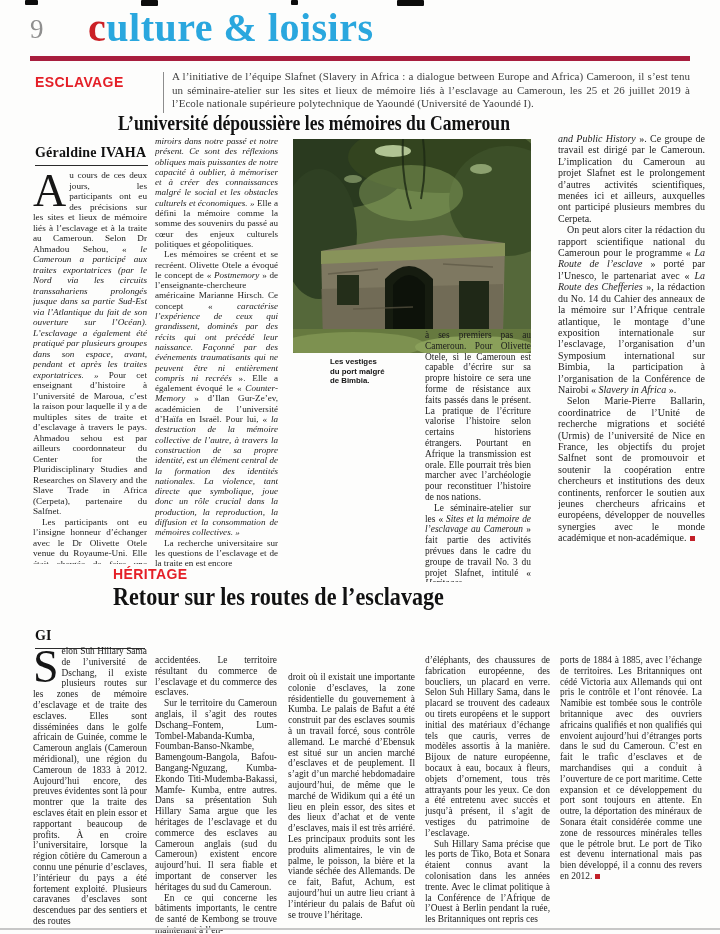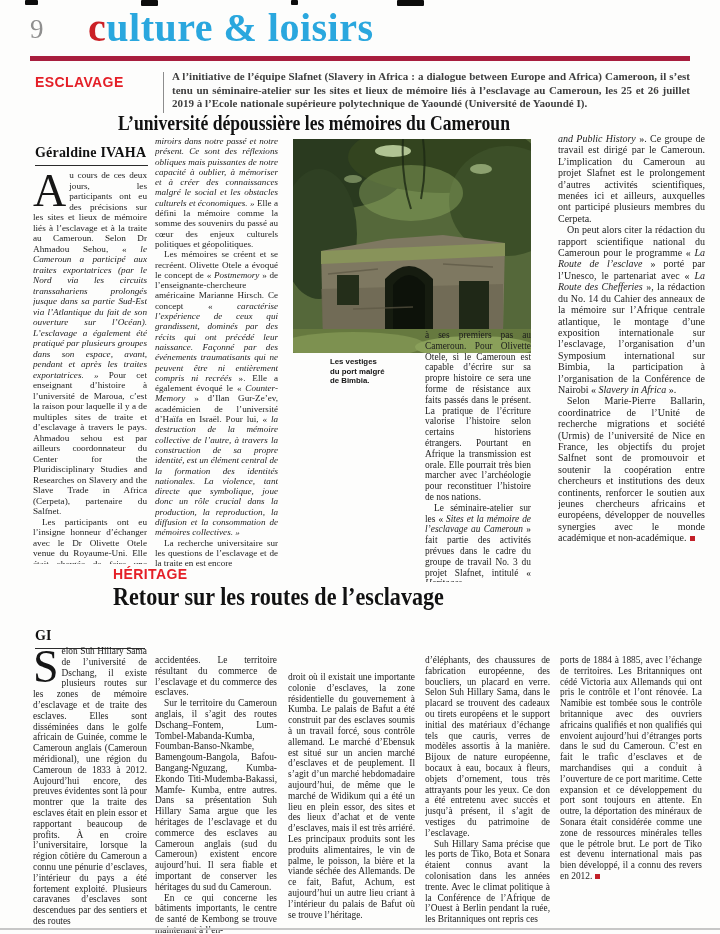--- a/index.html
+++ b/index.html
@@ -10,21 +10,21 @@
   
   .pagenum{left:30px;top:14px;font-size:27px;color:#8f8f8f;letter-spacing:1px;}
   .section-title{left:88px;top:4px;font-size:40px;font-weight:bold;letter-spacing:.5px;color:#2aa7de;}
   .section-title .cap{color:#cb2026;}
   .red-rule{left:30px;top:56px;width:660px;height:5px;background:#a81e3e;}
   
   .kicker{font-family:"Liberation Sans",sans-serif;font-weight:bold;font-size:14px;letter-spacing:.4px;color:#e41f27;}
   .k1{left:35px;top:74px;}
   .k2{left:113px;top:566px;}
   .vline{left:163px;top:72px;width:1px;height:41px;background:#8d8d8d;}
-  .standfirst{left:172px;top:70px;width:518px;font-weight:bold;font-size:11px;line-height:13.6px;color:#3f3f3f;text-align:justify;margin:0;}
+  .standfirst{left:172px;top:70px;width:518px;font-weight:normal;font-size:11px;line-height:13.6px;color:#3f3f3f;text-align:justify;margin:0;}
   
   .headline{font-weight:bold;color:#121212;white-space:nowrap;transform-origin:0 0;margin:0;}
   .h1a{left:118px;top:110px;font-size:22px;transform:scaleX(.8);}
   .h2a{left:113px;top:582px;font-size:26px;transform:scaleX(.85);}
   
   .byline{font-weight:bold;font-size:14px;letter-spacing:.2px;color:#111;border-bottom:1.3px solid #2b2b2b;padding-bottom:4px;}
   .b1{left:35px;top:145px;width:113px;}
   .b2{left:35px;top:628px;width:110px;}
   
   .col{font-size:9.4px;line-height:10.8px;text-align:justify;overflow:hidden;hyphens:auto;-webkit-hyphens:auto;}

